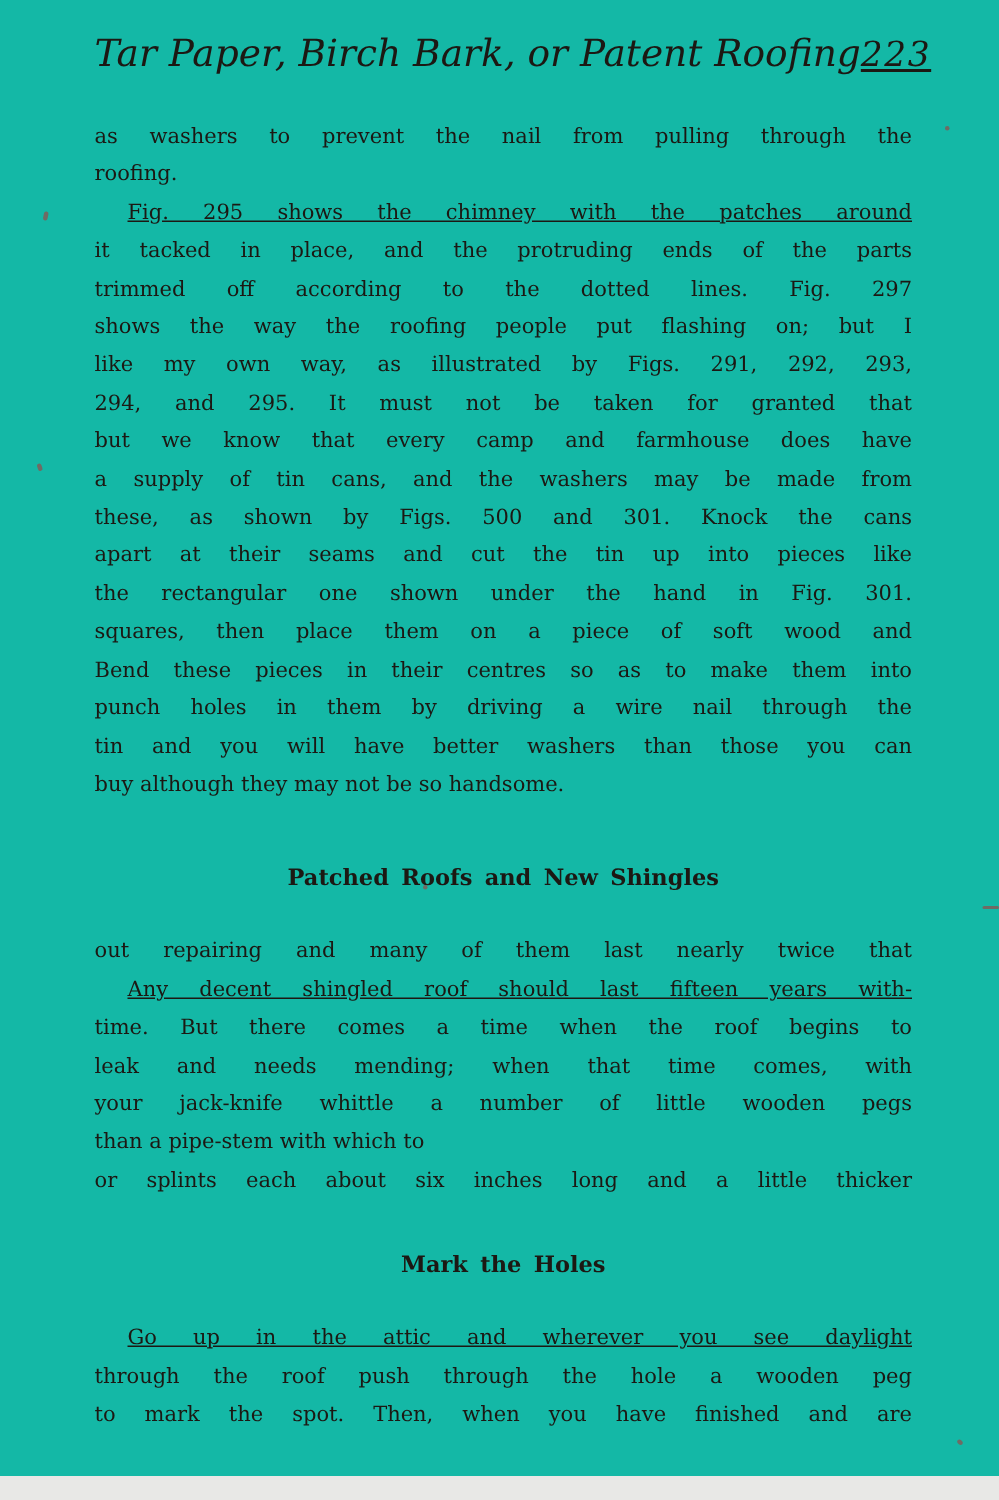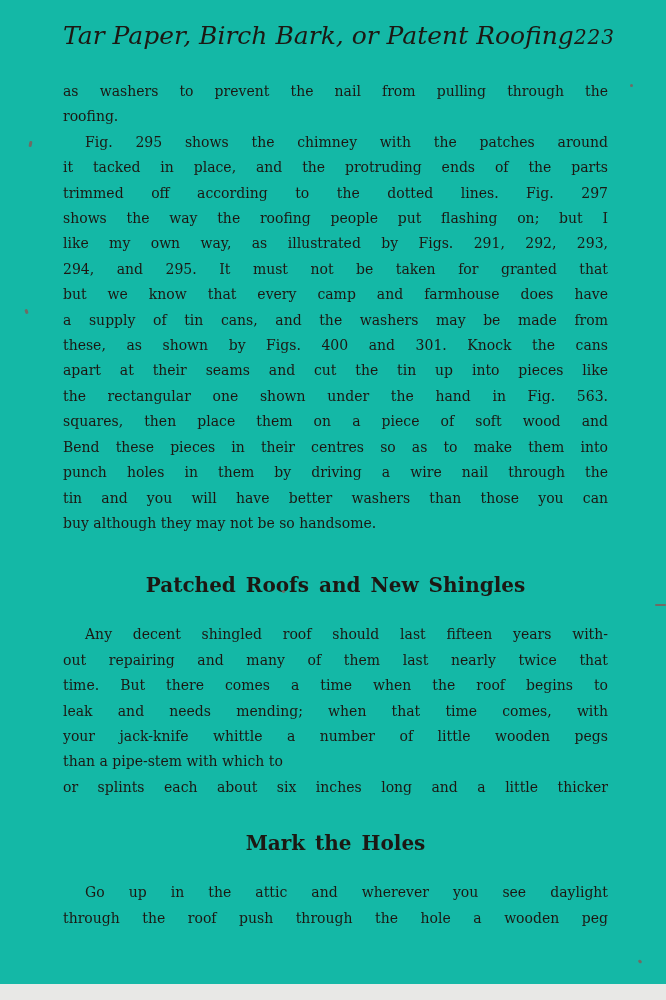--- a/index.html
+++ b/index.html
@@ -26,41 +26,42 @@
     justify-content: space-between;
     align-items: baseline;
     font-style: italic;
     font-size: 25px;
     line-height: 32px;
     margin-bottom: 26px;
     white-space: nowrap;
     font-weight: 500;
   }
   .running-head .pnum {
-    font-size: 20px;
+    font-size: 23px;
     letter-spacing: 1px;
+    text-decoration: underline;
   }
   
   .ln {
     font-size: 14px;
     line-height: 25.4px;
     text-align: justify;
     text-align-last: justify;
     white-space: nowrap;
   }
-  .ln.indent { padding-left: 22px; }
+  .ln.indent { padding-left: 22px; text-decoration: underline; }
   .ln.end {
     text-align-last: left;
     white-space: normal;
   }
   
   .sec-head {
     text-align: center;
     font-weight: bold;
-    font-size: 20px;
+    font-size: 15px;
     line-height: 26px;
     word-spacing: 3px;
     margin: 36px 0 24px 0;
   }
   .sec-head.second { margin-top: 30px; }
   
   .speck {
     position: absolute;
     background: #6f6b64;
     border-radius: 50%;
@@ -90,47 +91,48 @@
 
     <div>
       <div class="ln indent">Fig. 295 shows the chimney with the patches around</div>
       <div class="ln">it tacked in place, and the protruding ends of the parts</div>
       <div class="ln">trimmed off according to the dotted lines.  Fig. 297</div>
       <div class="ln">shows the way the roofing people put flashing on; but I</div>
       <div class="ln">like my own way, as illustrated by Figs. 291, 292, 293,</div>
       <div class="ln">294, and 295.  It must not be taken for granted that</div>
       <div class="ln">but we know that every camp and farmhouse does have</div>
       <div class="ln">a supply of tin cans, and the washers may be made from</div>
-      <div class="ln">these, as shown by Figs. 400 and 301.  Knock the cans</div>
+      <div class="ln">these, as shown by Figs. 500 and 301.  Knock the cans</div>
       <div class="ln">apart at their seams and cut the tin up into pieces like</div>
-      <div class="ln">the rectangular one shown under the hand in Fig. 563.</div>
+      <div class="ln">the rectangular one shown under the hand in Fig. 301.</div>
       <div class="ln">squares, then place them on a piece of soft wood and</div>
       <div class="ln">Bend these pieces in their centres so as to make them into</div>
       <div class="ln">punch holes in them by driving a wire nail through the</div>
       <div class="ln">tin and you will have better washers than those you can</div>
       <div class="ln end">buy although they may not be so handsome.</div>
     </div>
 
     <div class="sec-head">Patched Roofs and New Shingles</div>
 
     <div>
+      <div class="ln">out repairing and many of them last nearly twice that</div>
       <div class="ln indent">Any decent shingled roof should last fifteen years with-</div>
-      <div class="ln">out repairing and many of them last nearly twice that</div>
       <div class="ln">time.  But there comes a time when the roof begins to</div>
       <div class="ln">leak and needs mending;  when that time comes, with</div>
       <div class="ln">your jack-knife whittle a number of little wooden pegs</div>
       <div class="ln end">than a pipe-stem with which to</div>
       <div class="ln">or splints each about six inches long and a little thicker</div>
     </div>
 
     <div class="sec-head second">Mark the Holes</div>
 
     <div>
       <div class="ln indent">Go up in the attic and wherever you see daylight</div>
       <div class="ln">through the roof push through the hole a wooden peg</div>
+      <div class="ln">to mark the spot.  Then, when you have finished and are</div>
     </div>
 
   </div>
 
   <div class="speck s1"></div>
   <div class="speck s2"></div>
   <div class="speck s3"></div>
   <div class="speck s4"></div>
   <div class="speck s5"></div>
   <div class="speck s6"></div>

